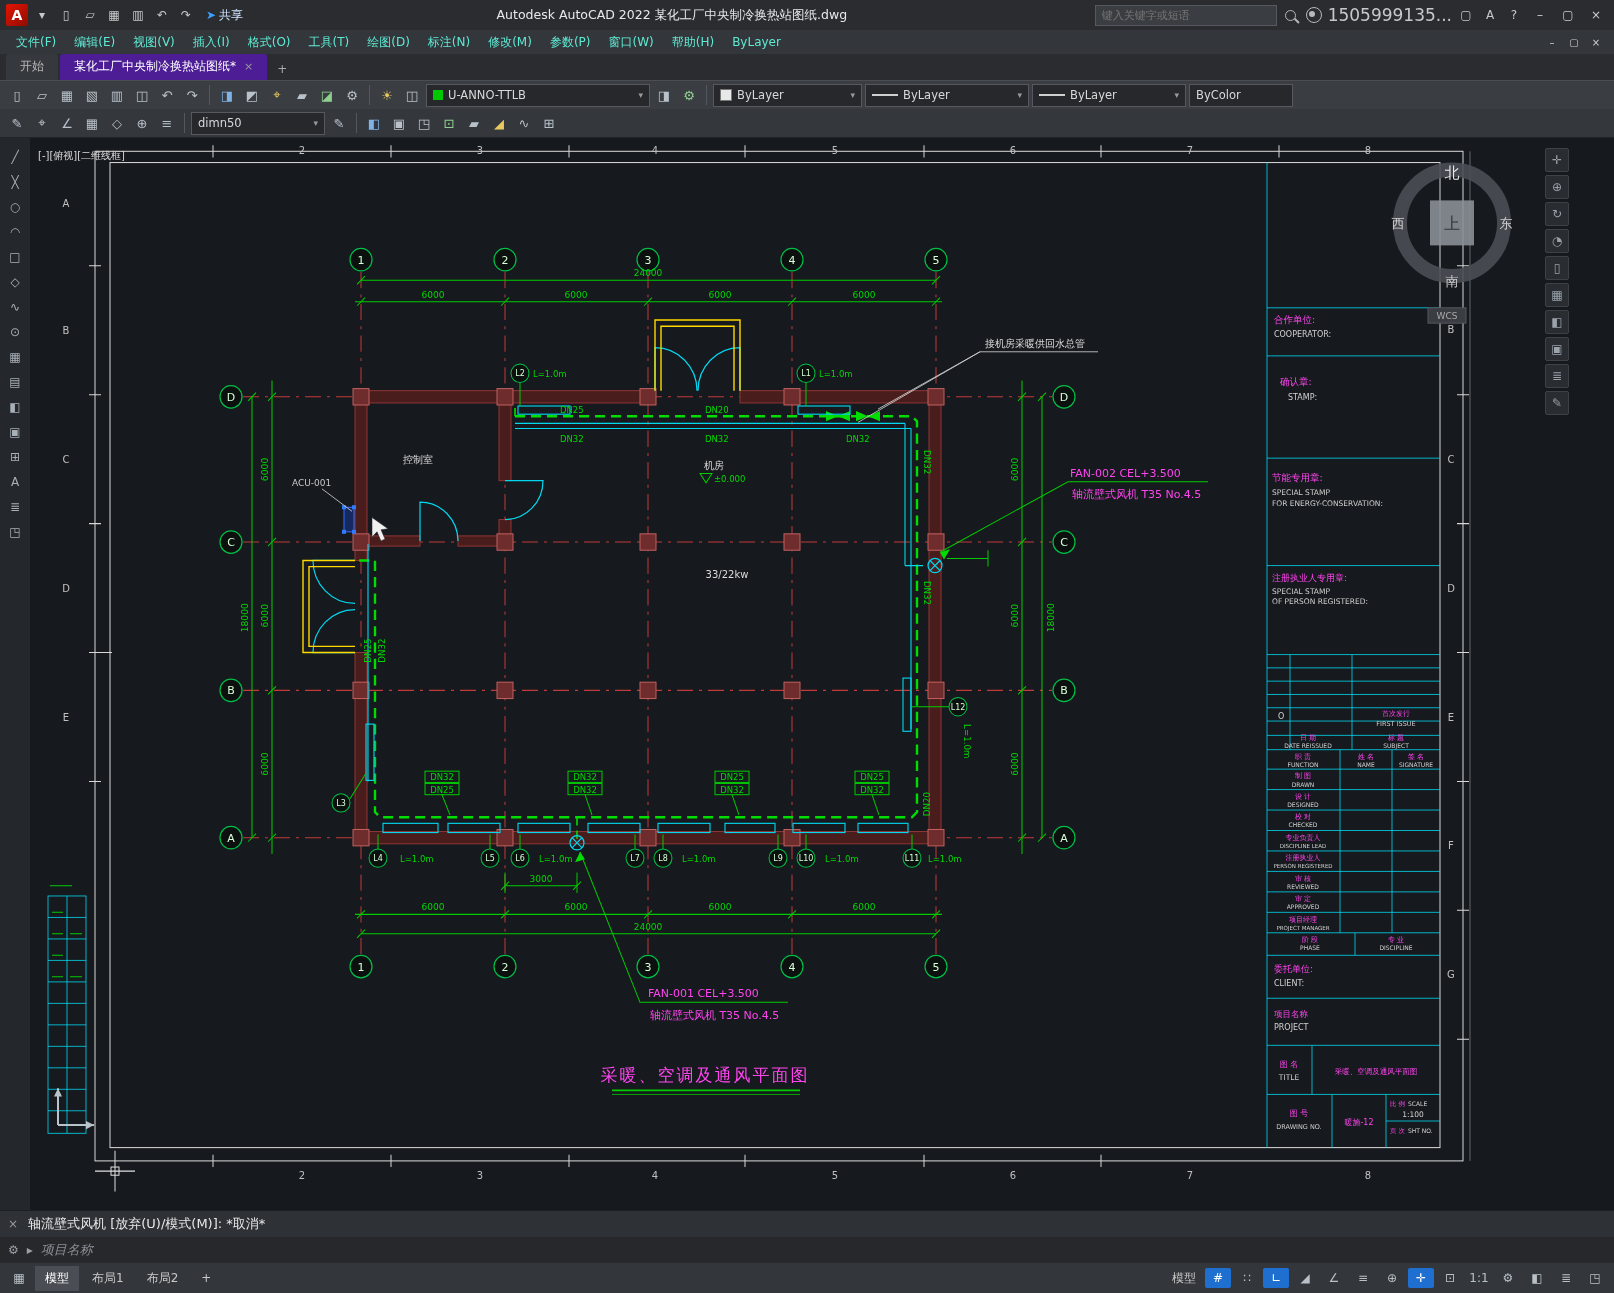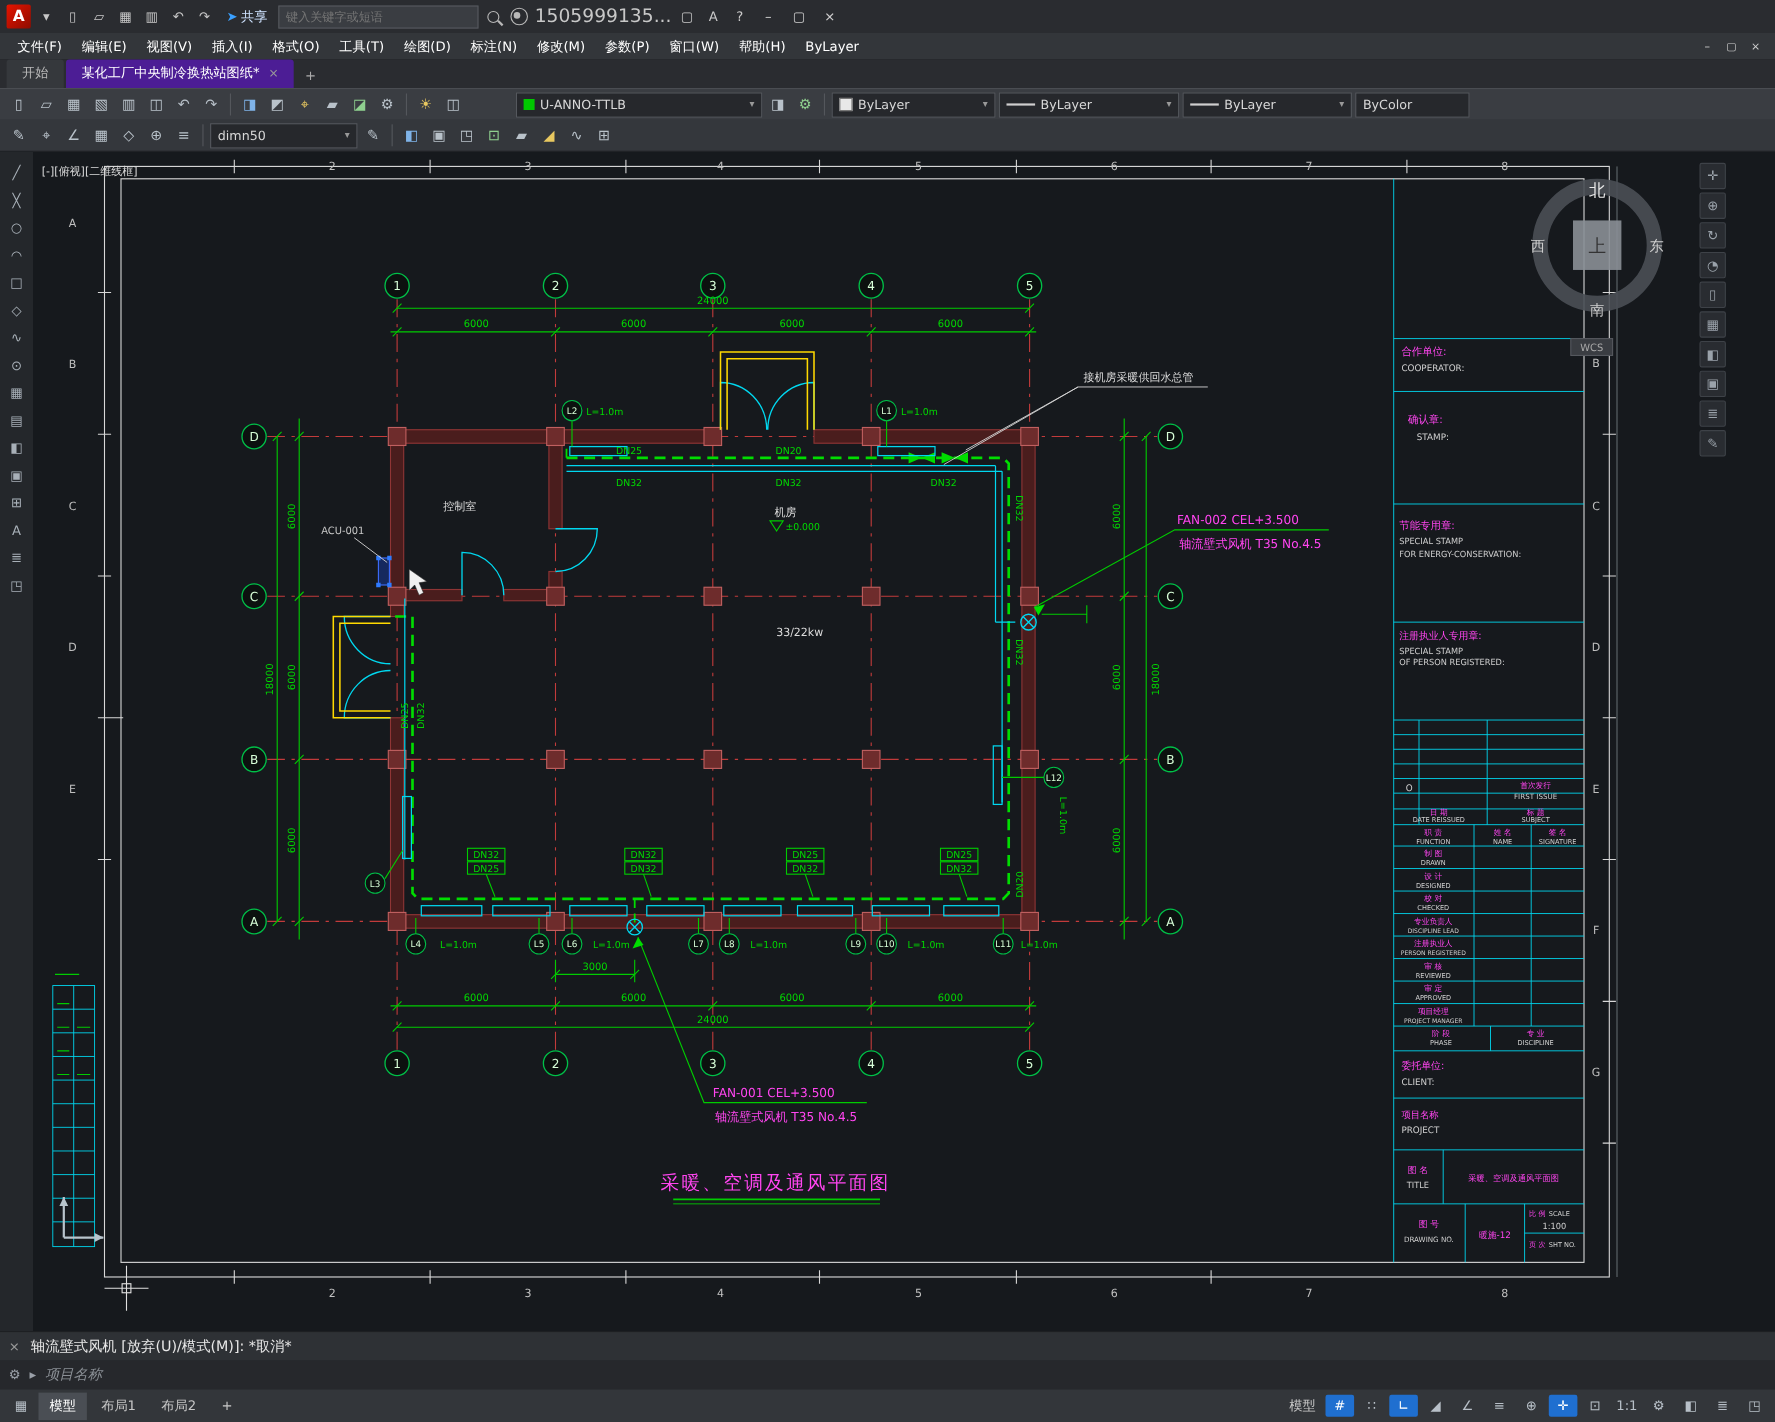--- a/index.html
+++ b/index.html
@@ -14,21 +14,21 @@
   .tb-title{flex:1;text-align:center;color:#e8e8e8;font-size:12.5px;white-space:nowrap;overflow:hidden;}
   .search{width:168px;height:19px;background:#3a3d42;border:1px solid #55585e;color:#bbb;font-size:11px;padding:0 6px;font-family:inherit;}
   .mag{width:9px;height:9px;border:1.5px solid #b8b8b8;border-radius:50%;position:relative;margin:0 4px;}
   .mag::after{content:'';position:absolute;width:6px;height:1.5px;background:#b8b8b8;transform:rotate(45deg);right:-5px;bottom:-2px;}
   .avatar{width:14px;height:14px;border-radius:50%;border:1.5px solid #b8b8b8;position:relative;margin:0 2px;}
   .avatar::after{content:'';position:absolute;left:2px;top:3px;width:6px;height:6px;border-radius:50%;background:#b8b8b8;}
   .user-id{color:#c8c8c8;font-size:17px;}
   .winbtn{width:24px;height:22px;display:flex;align-items:center;justify-content:center;color:#cfcfcf;font-size:12px;}
   
   .menubar{flex:0 0 24px;background:#33363a;display:flex;align-items:center;padding:0 8px;gap:2px;}
-  .menu-item{padding:2px 8px;color:#ffffff;font-size:12px;white-space:nowrap;}
+  .menu-item{padding:2px 8px;color:#5eead4;font-size:12px;white-space:nowrap;}
   .mwin{margin-left:auto;display:flex;gap:2px;}
   .mwin .winbtn{height:18px;width:20px;font-size:10px;}
   
   .tabrow{flex:0 0 26px;background:#2a2c30;display:flex;align-items:flex-end;padding-left:6px;gap:2px;}
   .ftab{padding:4px 14px 5px;color:#b8b8b8;font-size:12px;background:#35383c;border-radius:3px 3px 0 0;display:flex;gap:8px;align-items:center;white-space:nowrap;}
   .ftab.active{background:#4c1d95;color:#fff;}
   .ftab .x{color:#999;font-size:11px;}
   .addtab{padding:4px 8px;color:#aaa;}
   
   .ribbon1{flex:0 0 28px;background:#3a3d42;display:flex;align-items:center;gap:3px;padding:0 6px;border-top:1px solid #4a4d52;}
@@ -102,20 +102,21 @@
     <div class="tb-icon">▯</div>
     <div class="tb-icon">▱</div>
     <div class="tb-icon">▦</div>
     <div class="tb-icon">▥</div>
     <div class="tb-icon">↶</div>
     <div class="tb-icon">↷</div>
     <div class="tb-share">
         <span class="gl">➤</span>
         <span>共享</span>
       </div>
+    <div class="tb-title">Autodesk AutoCAD 2022   某化工厂中央制冷换热站图纸.dwg</div>
     <input class="search" placeholder="键入关键字或短语" style="">
     <div class="mag"></div>
     <div class="avatar"></div>
     <div class="user-id">1505999135...</div>
     <div class="tb-icon">▢</div>
     <div class="tb-icon">A</div>
     <div class="tb-icon">?</div>
     <div class="winbtn">–</div>
     <div class="winbtn">▢</div>
     <div class="winbtn">×</div>
@@ -165,21 +166,21 @@
     <div class="vsep"></div>
     <div class="rb-icon b">◨</div>
     <div class="rb-icon">◩</div>
     <div class="rb-icon y">⌖</div>
     <div class="rb-icon">▰</div>
     <div class="rb-icon g">◪</div>
     <div class="rb-icon">⚙</div>
     <div class="vsep"></div>
     <div class="rb-icon y">☀</div>
     <div class="rb-icon">◫</div>
-    <div class="combo" style="width:210px;margin-left:43px;">
+    <div class="combo" style="width:210px;">
       <span class="layer-sq"></span>
       <span style="flex:1">U-ANNO-TTLB</span>
       <span class="arrow">▾</span>
     </div>
     <div class="rb-icon">◨</div>
     <div class="rb-icon g">⚙</div>
     <div class="vsep"></div>
     <div class="combo" style="width:135px;">
       <span class="swatch"></span>
       <span style="flex:1">ByLayer</span>

